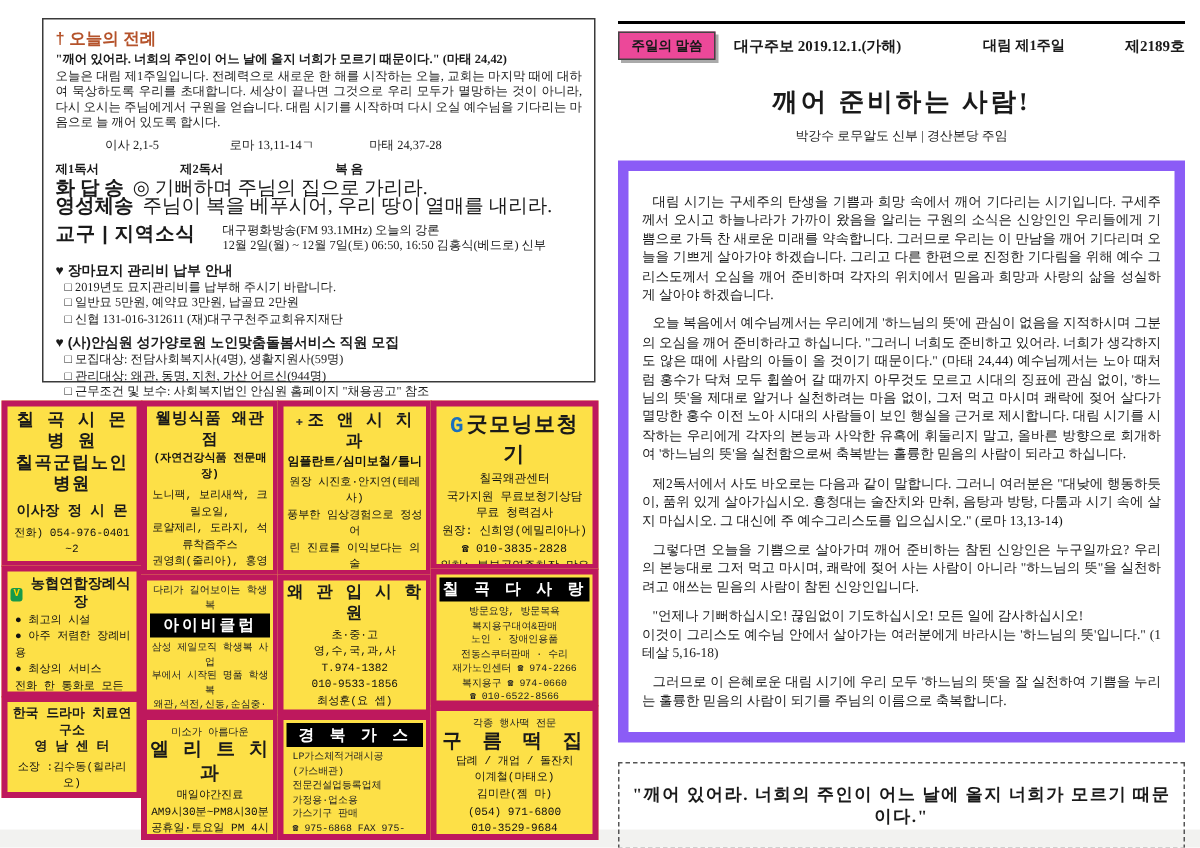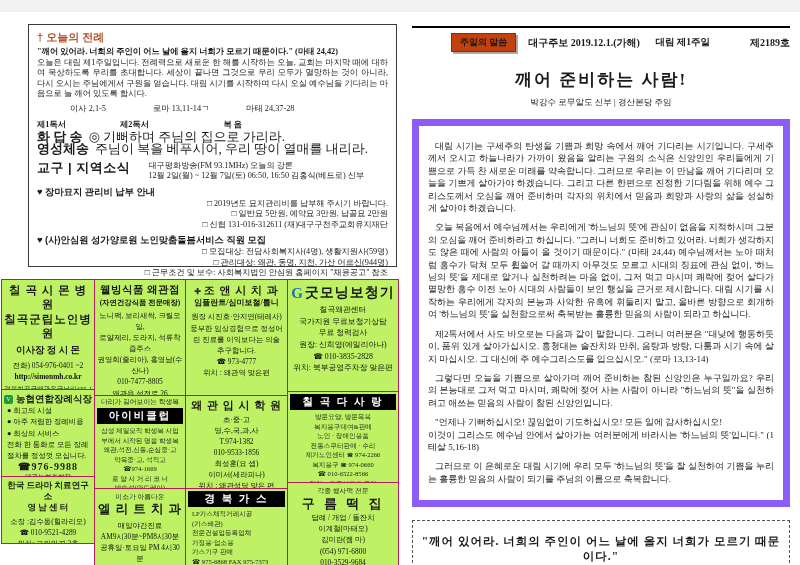--- a/index.html
+++ b/index.html
@@ -1,46 +1,46 @@
 <!DOCTYPE html>
 <html><head>
 <meta charset="utf-8">
 <style>
   html,body{margin:0;padding:0;}
   body{width:800px;height:565px;background:#f2f2f0;position:relative;overflow:hidden;
        font-family:"Liberation Serif","DejaVu Serif",serif;color:#1a1a1a;}
-  .sheet{position:absolute;left:0;top:12px;width:800px;height:553px;background:#ffffff;}
+  .sheet{position:absolute;left:0;top:0;width:800px;height:553px;background:#ffffff;}
 
   
   .liturgy-box{position:absolute;left:28px;top:12px;width:369px;height:243px;
                border:1px solid #3a3a3a;box-sizing:border-box;padding:5px 8px 4px 8px;}
   .lit-title{color:#b5532b;font-weight:bold;font-size:11px;margin:0 0 2px 0;
              font-family:"Liberation Sans","DejaVu Sans",sans-serif;}
   .lit-quote{font-size:8.3px;line-height:10.5px;font-weight:bold;}
   .lit-intro{font-size:8.3px;line-height:10.6px;text-align:justify;}
   .readings-row{display:flex;font-size:8.3px;margin-top:4px;line-height:10px;}
   .readings-row .rl{font-weight:bold;margin-right:4px;white-space:nowrap;margin-top:16px;}
   .readings-row .rv{margin-right:14px;white-space:nowrap;}
   .resp-row{display:flex;font-size:13px;line-height:10.5px;margin-top:2px;}
   .resp-row .rl{font-weight:bold;margin-right:6px;white-space:nowrap;}
   .district-row{display:flex;align-items:flex-start;margin-top:4px;}
   .district-title{font-size:13px;font-weight:bold;letter-spacing:0.5px;white-space:nowrap;
                   font-family:"Liberation Sans","DejaVu Sans",sans-serif;}
   .radio{font-size:8.2px;line-height:10.5px;margin-left:18px;margin-top:2px;white-space:pre-line;}
   .notice{margin-top:5px;}
   .notice-title{font-size:9.3px;font-weight:bold;line-height:11px;
                 font-family:"Liberation Sans","DejaVu Sans",sans-serif;}
-  .notice-items{font-size:8.2px;line-height:10.4px;margin-left:6px;white-space:pre-line;margin-top:1px;text-align:right;}
+  .notice-items{font-size:8.2px;line-height:10.4px;margin-left:6px;white-space:pre-line;margin-top:1px;}
 
   
   .ads{position:absolute;left:1px;top:267px;width:398px;height:294px;}
   .adcol{position:absolute;top:0;}
-  .cell{border:1px solid #be185d;box-sizing:border-box;margin-top:-1px;overflow:hidden;
-        text-align:center;padding:3px 2px;background:#bef264;
-        font-family:Liberation Serif, serif;}
+  .cell{border:4px solid #be185d;box-sizing:border-box;margin-top:-1px;overflow:hidden;
+        text-align:center;padding:3px 2px;background:#fde047;
+        font-family:Liberation Mono, monospace;}
   .cell:first-child{margin-top:0;}
   .ad-body{font-size:7.4px;line-height:1.5;white-space:pre-line;color:#111;}
   .ad-body-sm{font-size:6.6px;line-height:1.45;white-space:pre-line;color:#222;}
   .t-big{font-size:11.5px;font-weight:bold;letter-spacing:1px;line-height:1.25;}
   .t-med{font-size:9.5px;font-weight:bold;line-height:1.3;}
   .blackbar{background:#000;color:#fff;font-weight:bold;font-size:10.5px;
             letter-spacing:2px;padding:1px 0;margin:1px 0 2px 0;display:block;}
   .blackbar-sm{background:#000;color:#fff;font-weight:bold;font-size:7.6px;
             letter-spacing:0;padding:1px 0;display:block;line-height:1.35;white-space:pre-line;}
   .phone-big{font-size:10px;font-weight:bold;letter-spacing:1px;}
@@ -49,21 +49,21 @@
            font-size:7px;line-height:9px;font-weight:bold;border-radius:2px;}
   .g-logo{color:#1a6fbd;font-weight:bold;font-size:15px;margin-right:2px;vertical-align:-1px;}
   .clinic-ico{font-size:8px;color:#333;margin-right:2px;}
   .top-note{font-size:6.8px;color:#222;}
 
   
   .rpage{position:absolute;left:412px;top:14px;width:378px;}
   .top-rule{border-top:2.5px solid #000;width:100%;height:0;margin-bottom:5px;}
   .r-head{display:flex;align-items:center;font-size:9px;}
   .word-label{border:1px solid #444;box-shadow:2px 2px 0 #aaa;padding:2px 8px;
-              font-size:9px;font-weight:bold;background:#c2410c;white-space:nowrap;margin-left:39px;}
+              font-size:9px;font-weight:bold;background:#ec4899;white-space:nowrap;}
   .masthead{font-weight:bold;font-size:10px;margin-left:12px;white-space:nowrap;}
   .season{font-weight:bold;font-size:9.5px;margin-left:auto;white-space:nowrap;}
   .issue{font-weight:bold;font-size:10px;margin-left:40px;white-space:nowrap;}
   .r-title{text-align:center;font-size:17px;font-weight:bold;letter-spacing:2px;margin-top:16px;}
   .r-byline{text-align:center;font-size:8.6px;margin-top:6px;color:#222;}
   .homily{border:7px solid #8b5cf6;margin-top:10px;padding:14px 9px;box-sizing:border-box;}
   .homily p{font-size:9px;line-height:12.4px;text-align:justify;margin:0 0 7px 0;
             text-indent:7px;white-space:pre-line;}
   .homily p:last-child{margin-bottom:1px;}
   .quote-box{border:1px dashed #555;margin-top:13px;padding:13px 6px;text-align:center;

